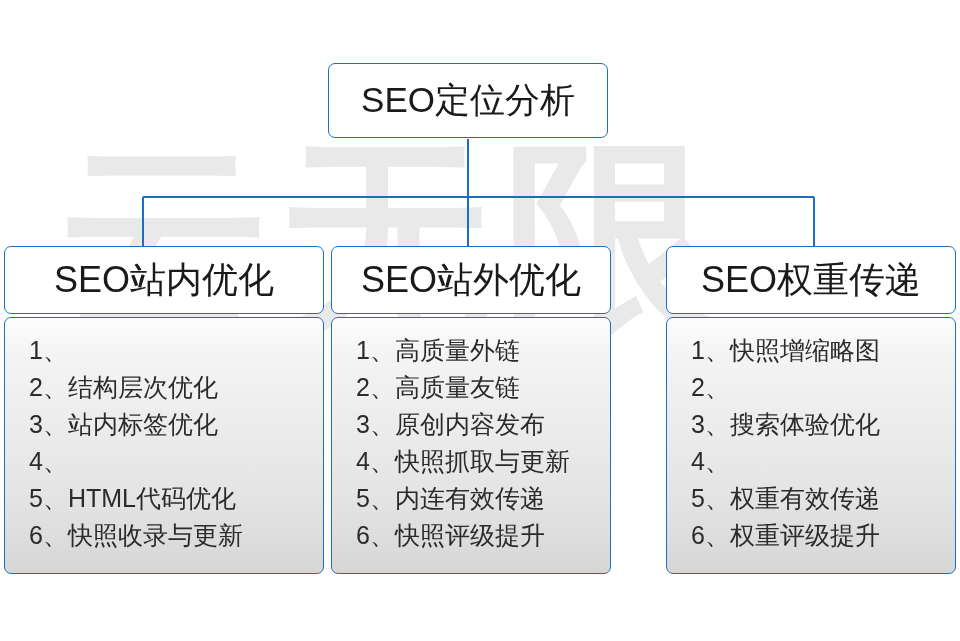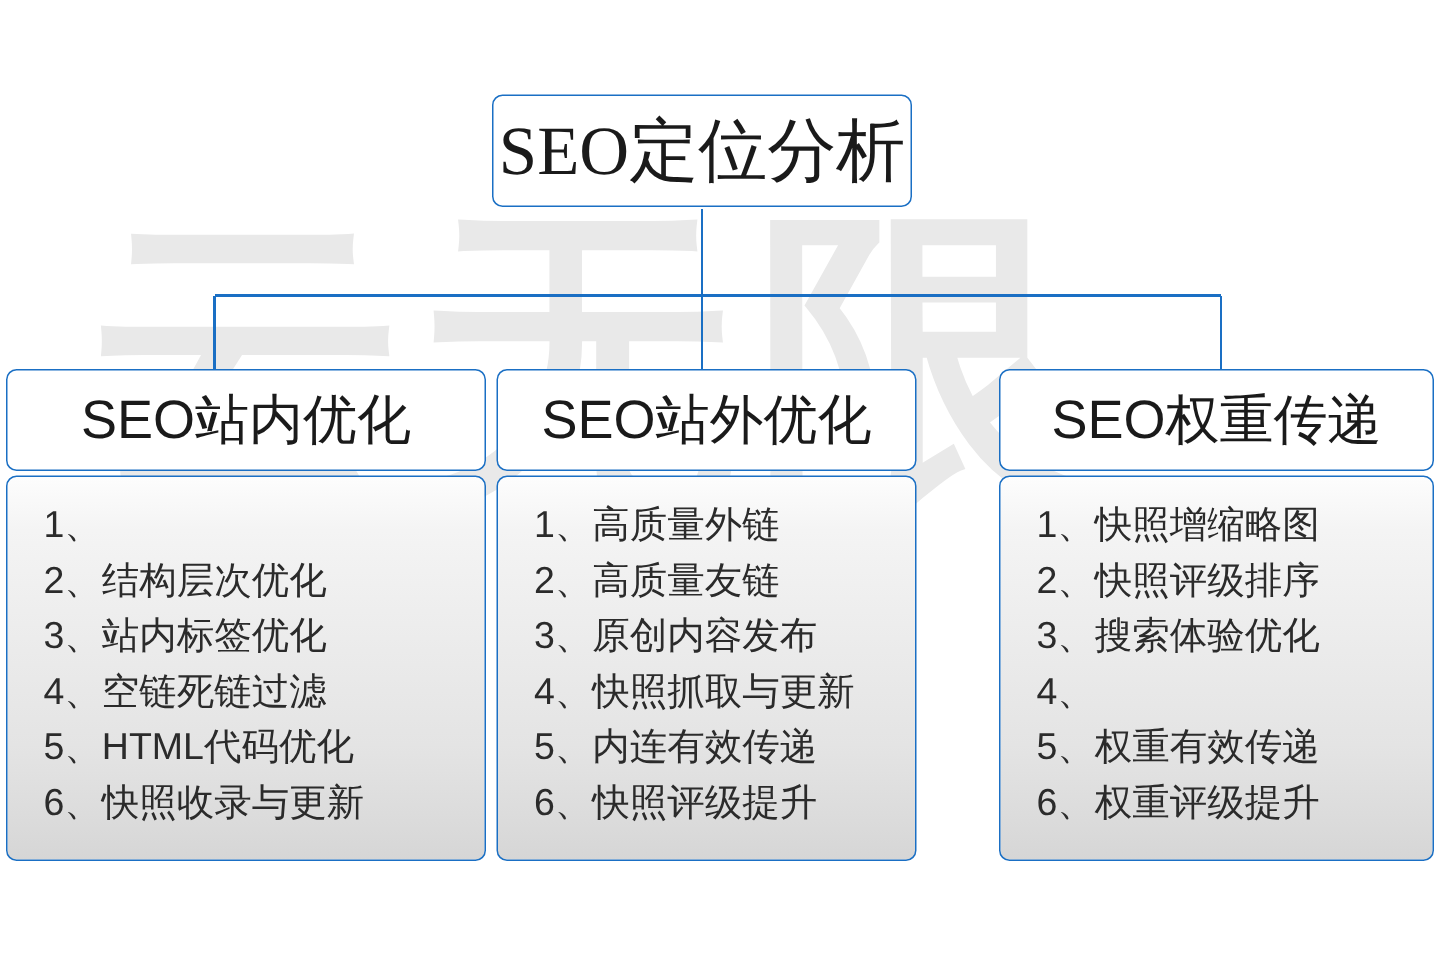--- a/index.html
+++ b/index.html
@@ -75,22 +75,21 @@
 
   #root-node {
     left: 328px;
     top: 63px;
     width: 280px;
     height: 75px;
   }
   #root-node .head-box {
     width: 100%;
     height: 100%;
-    font-size: 46px;
-    font-family: Liberation Serif, serif;
+    font-size: 35px;
   }
 
   .col {
     position: absolute;
     z-index: 2;
   }
   .col .head-box {
     width: 100%;
     height: 68px;
     font-size: 36px;
@@ -180,21 +179,20 @@
         <li class="list-item">
           <span class="li-num">2、</span>
             <span class="li-text">结构层次优化</span>
         </li>
         <li class="list-item">
           <span class="li-num">3、</span>
             <span class="li-text">站内标签优化</span>
         </li>
         <li class="list-item">
           <span class="li-num">4、</span>
-            <span class="li-text">空链死链过滤</span>
         </li>
         <li class="list-item">
           <span class="li-num">5、</span>
             <span class="li-text">HTML代码优化</span>
         </li>
         <li class="list-item">
           <span class="li-num">6、</span>
             <span class="li-text">快照收录与更新</span>
         </li>
       </ol>
@@ -236,21 +234,20 @@
   <div id="col-2" class="col">
     <div class="head-box">SEO权重传递</div>
     <div class="list-panel">
       <ol>
         <li class="list-item">
           <span class="li-num">1、</span>
             <span class="li-text">快照增缩略图</span>
         </li>
         <li class="list-item">
           <span class="li-num">2、</span>
-            <span class="li-text">快照评级排序</span>
         </li>
         <li class="list-item">
           <span class="li-num">3、</span>
             <span class="li-text">搜索体验优化</span>
         </li>
         <li class="list-item">
           <span class="li-num">4、</span>
         </li>
         <li class="list-item">
           <span class="li-num">5、</span>

